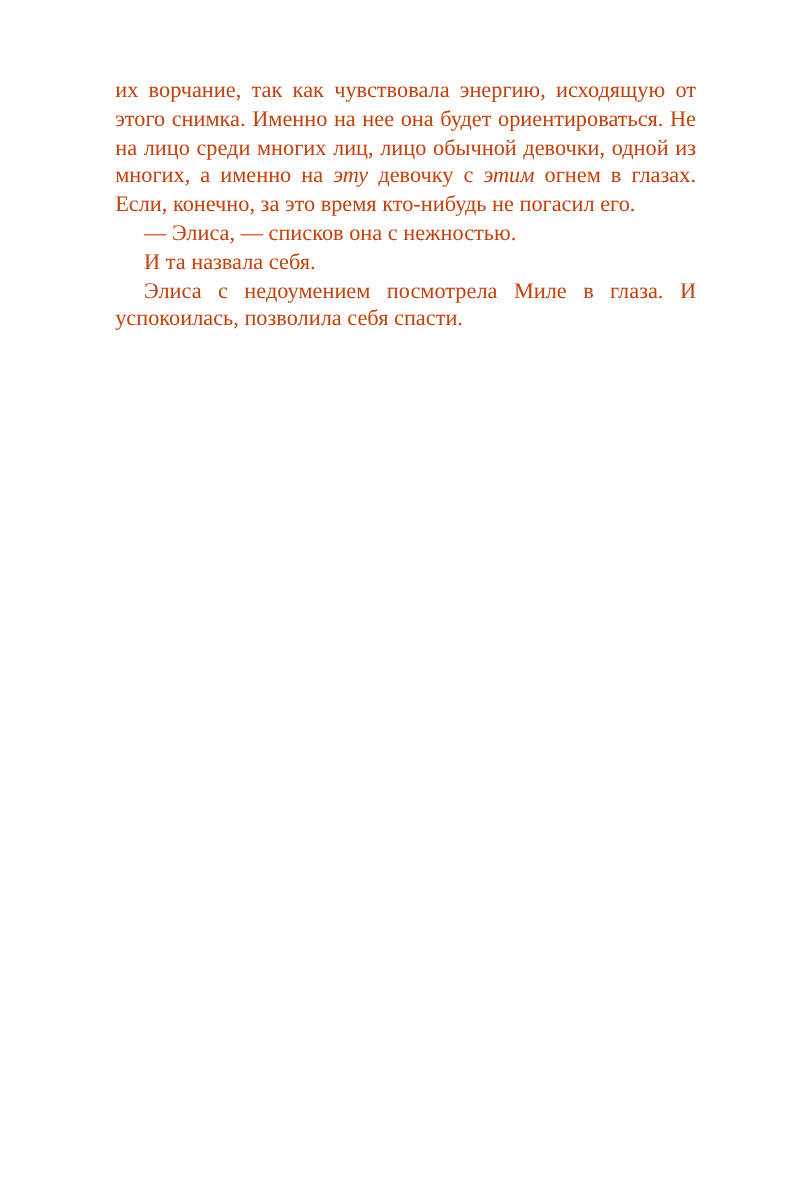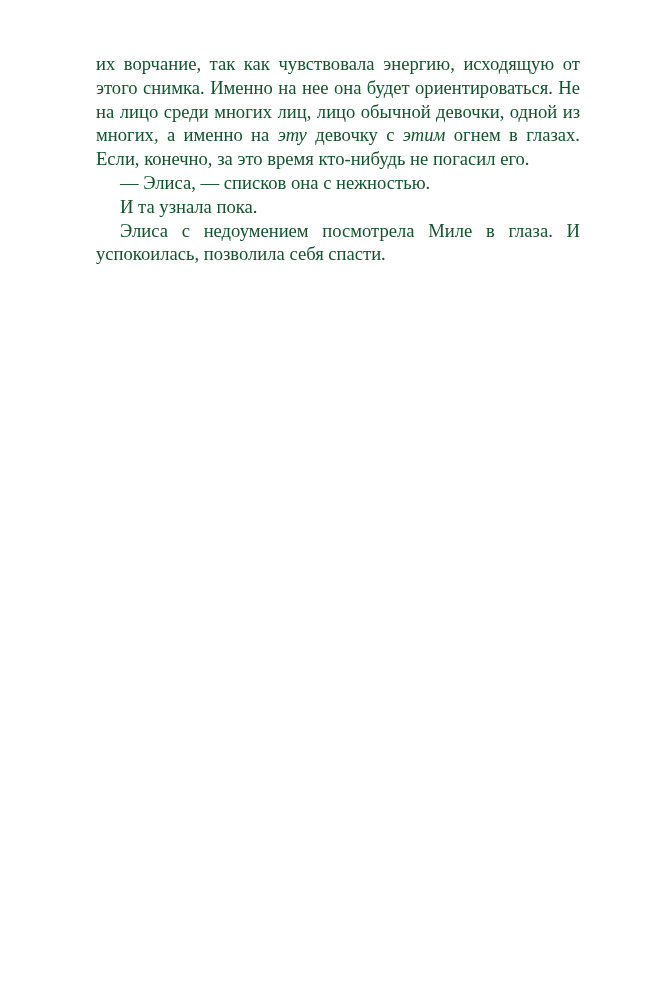--- a/index.html
+++ b/index.html
@@ -1,33 +1,33 @@
 <!DOCTYPE html>
 <html><head>
 <meta charset="utf-8">
 <style>
   html, body { margin: 0; padding: 0; background: #ffffff; }
   body { width: 666px; height: 1000px; position: relative; overflow: hidden; }
   .page {
     position: absolute;
     left: 96px;
-    top: 52px;
+    top: 64px;
     width: 484px;
     font-family: "Liberation Serif", "DejaVu Serif", serif;
     font-size: 18.6px;
     line-height: 23.8px;
-    color: #14532d;
+    color: #c2410c;
     text-align: justify;
     hyphens: manual;
   }
   .para { margin: 0; text-indent: 24px; }
   .para.first { text-indent: 0; }
   em { font-style: italic; }
 </style>
 </head>
 <body>
 
 <div class="page">
   <p class="para first"><span>их ворчание, так как чувствовала энергию, исходящую от этого снимка. Именно на нее она будет ориентироваться. Не на лицо среди многих лиц, лицо обычной девочки, одной из многих, а именно на </span><em>эту</em><span> девочку с </span><em>этим</em><span> огнем в глазах. Если, конечно, за это время кто-нибудь не погасил его.</span></p>
   <p class="para">— Элиса, — списков она с нежностью.</p>
-  <p class="para">И та узнала пока.</p>
+  <p class="para">И та назвала себя.</p>
   <p class="para">Элиса с недоумением посмотрела Миле в глаза. И успокоилась, позволила себя спасти.</p>
 </div>
 
 </body></html>

